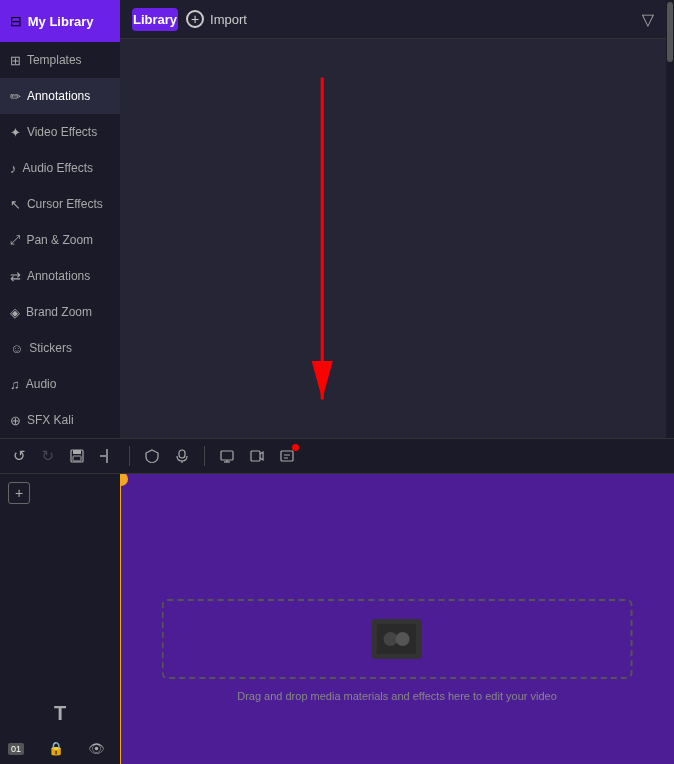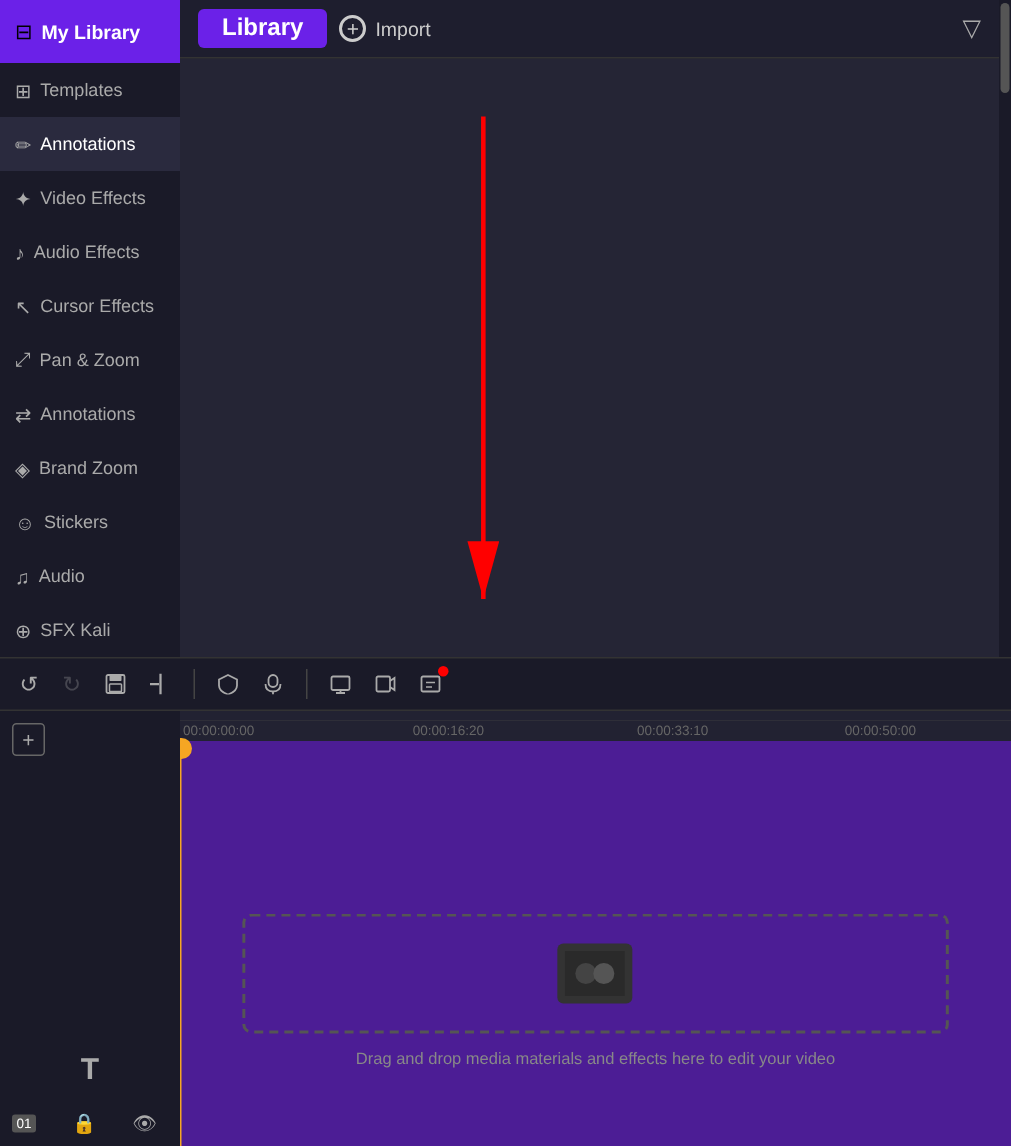--- a/index.html
+++ b/index.html
@@ -68,23 +68,23 @@
       align-items: center;
       justify-content: space-between;
       padding: 6px 12px;
       background: #1e1e2e;
       border-bottom: 1px solid #333;
     }
 
     .panel-tab {
       background: #6b21e8;
       color: #fff;
-      padding: 4px 16px;
+      padding: 4px 1px;
       border-radius: 4px;
-      font-size: 16px;
+      font-size: 13px;
       font-weight: 600;
     }
 
     .panel-import {
       display: flex;
       align-items: center;
       gap: 6px;
       color: #ccc;
       font-size: 13px;
       cursor: pointer;
@@ -540,31 +540,20 @@
     <div class="timeline-bottom-icons">
       <span class="timeline-bottom-badge">01</span>
       <span class="timeline-bottom-icon">🔒</span>
       <span class="timeline-bottom-icon">👁</span>
       <span class="timeline-bottom-icon">🔊</span>
     </div>
   </div>
 
   <div class="timeline-main">
 
-    <div class="timeline-ruler">
-      <span class="ruler-timestamp" style="left:2px;">00:00:00:00</span>
-      <span class="ruler-timestamp" style="left:28%;">00:00:16:20</span>
-      <span class="ruler-timestamp" style="left:55%;">00:00:33:10</span>
-      <span class="ruler-timestamp" style="left:80%;">00:00:50:00</span>
-
-      <svg style="position:absolute;bottom:0;left:0;width:100%;height:14px;">
-        <line x1="0" y1="0" x2="100%" y2="0" stroke="#444" stroke-width="0.5"></line>
-
-      </svg>
-    </div>
 
     <div class="timeline-track-area">
 
       <div class="vertical-line">
         <div class="playhead-marker"></div>
       </div>
 
       <div class="drop-zone">
         <div class="drop-zone-preview">
           <svg width="40" height="30" viewBox="0 0 40 30">

